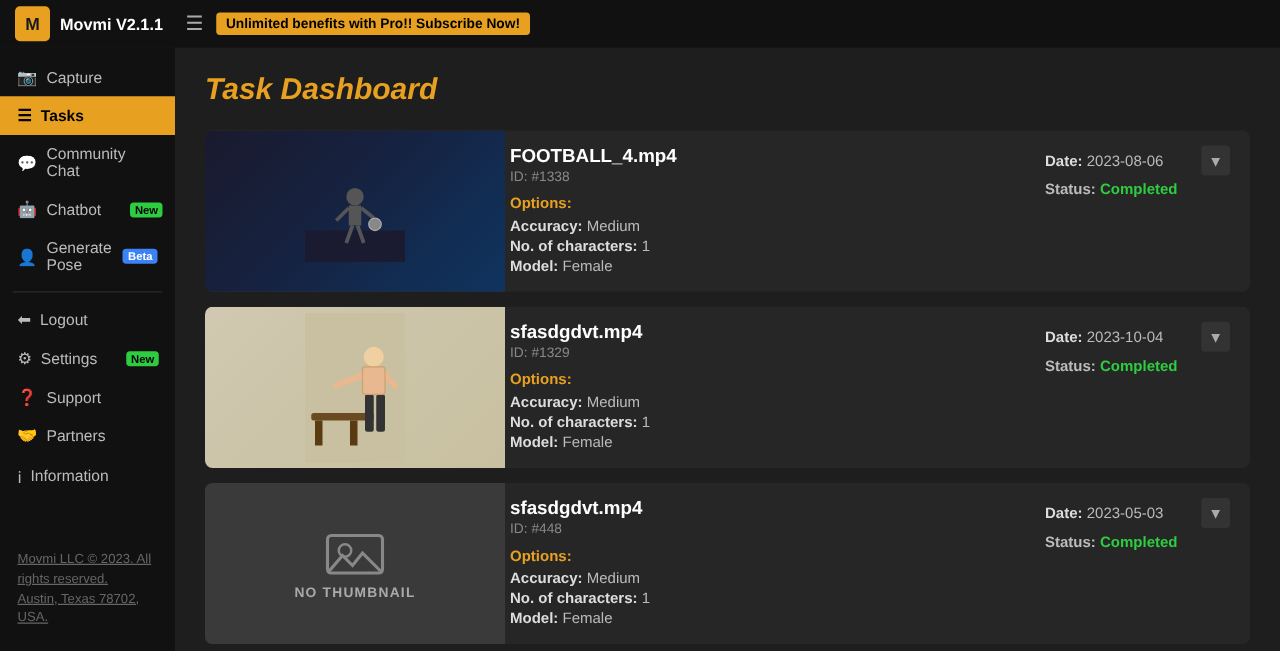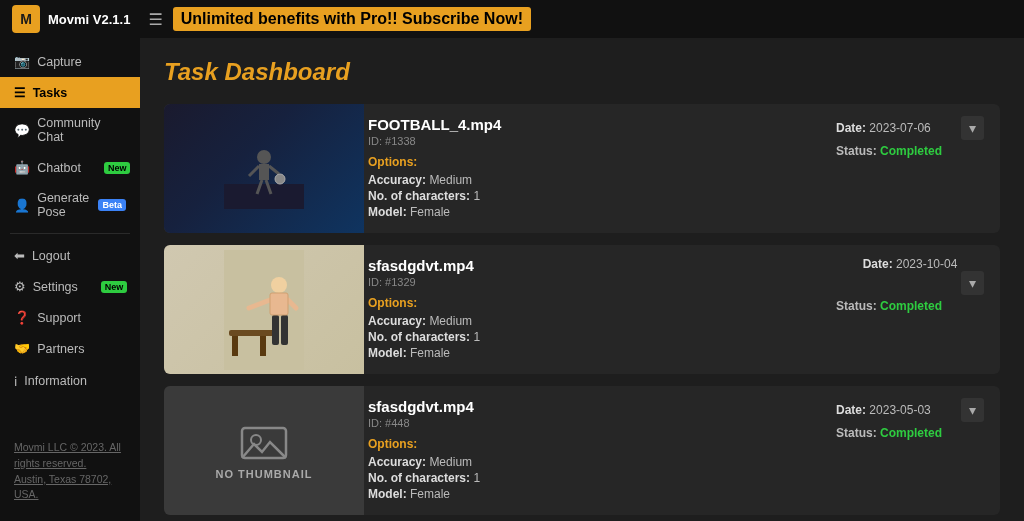--- a/index.html
+++ b/index.html
@@ -54,21 +54,21 @@
       background: #2ecc40;
       color: #000;
       font-size: 11px;
       font-weight: bold;
       padding: 3px 8px;
       border-radius: 3px;
     }
     .badge-orange {
       background: #e8a020;
       color: #000;
-      font-size: 16px;
+      font-size: 11px;
       font-weight: bold;
       padding: 3px 8px;
       border-radius: 3px;
     }
 
     
     #layout {
       display: flex;
       flex: 1;
       overflow: hidden;
@@ -152,21 +152,21 @@
     .task-card {
       background: #262626;
       border-radius: 6px;
       display: flex;
       align-items: stretch;
       margin-bottom: 12px;
       overflow: hidden;
       min-height: 100px;
     }
     .task-thumb {
-      width: 200px;
+      width: 240px;
       min-height: 120px;
       flex-shrink: 0;
       background: #333;
       position: relative;
       overflow: hidden;
     }
     .no-thumbnail {
       width: 100%;
       height: 100%;
       background: #3a3a3a;
@@ -360,21 +360,21 @@
         <div class="task-option-row">
           <strong>No. of characters:</strong> <span>1</span>
         </div>
         <div class="task-option-row">
           <strong>Model:</strong> <span>Female</span>
         </div>
       </div>
       <div class="task-meta">
         <div style="display:flex; justify-content:space-between; align-items:center;">
           <div class="task-date">
-            <strong>Date:</strong> <span>2023-07-06</span>
+            <strong>Date:</strong> <span>2023-08-06</span>
           </div>
           <button class="task-menu-btn">▾</button>
         </div>
         <div class="task-status">
           <strong>Status:</strong> <span class="status-val">Completed</span>
         </div>
       </div>
     </div>
 
     <div class="task-card">
@@ -409,21 +409,21 @@
           <strong>Accuracy:</strong> <span>Medium</span>
         </div>
         <div class="task-option-row">
           <strong>No. of characters:</strong> <span>1</span>
         </div>
         <div class="task-option-row">
           <strong>Model:</strong> <span>Female</span>
         </div>
       </div>
       <div class="task-meta">
-        <div style="display:flex; justify-content:space-between; align-items:center;flex-direction:column;">
+        <div style="display:flex; justify-content:space-between; align-items:center;">
           <div class="task-date">
             <strong>Date:</strong> <span>2023-10-04</span>
           </div>
           <button class="task-menu-btn">▾</button>
         </div>
         <div class="task-status">
           <strong>Status:</strong> <span class="status-val">Completed</span>
         </div>
       </div>
     </div>

